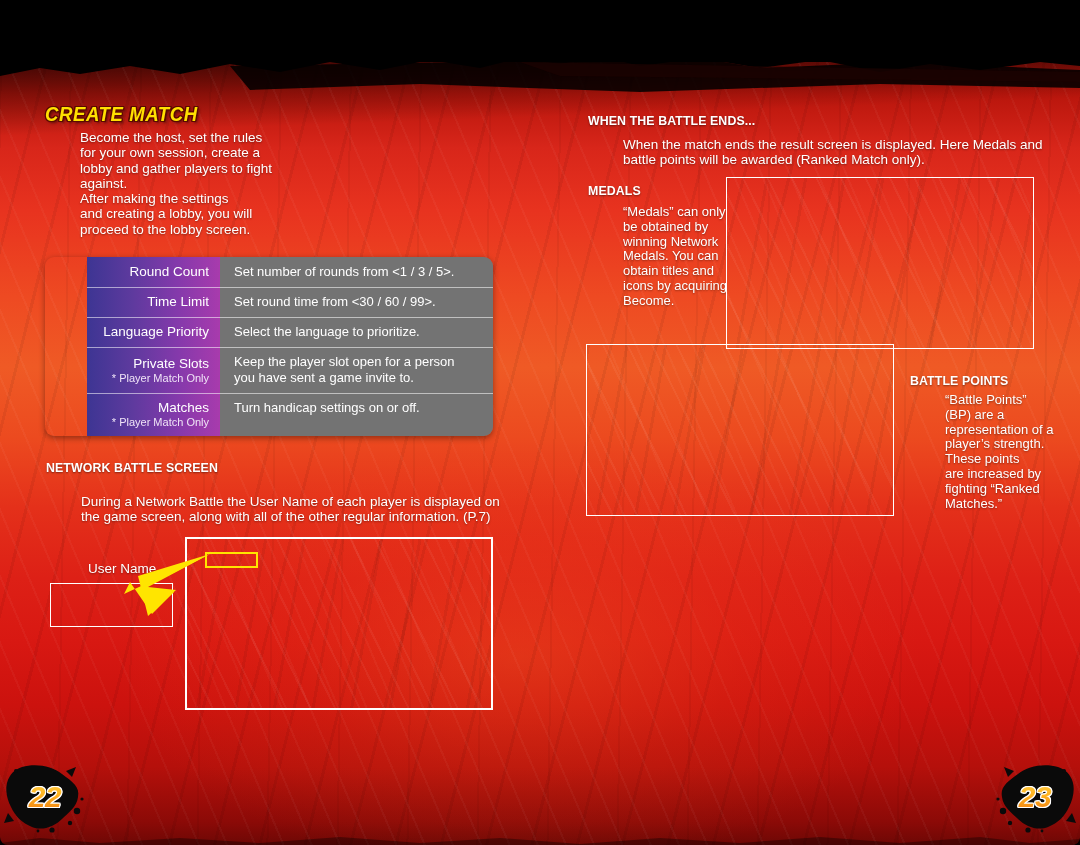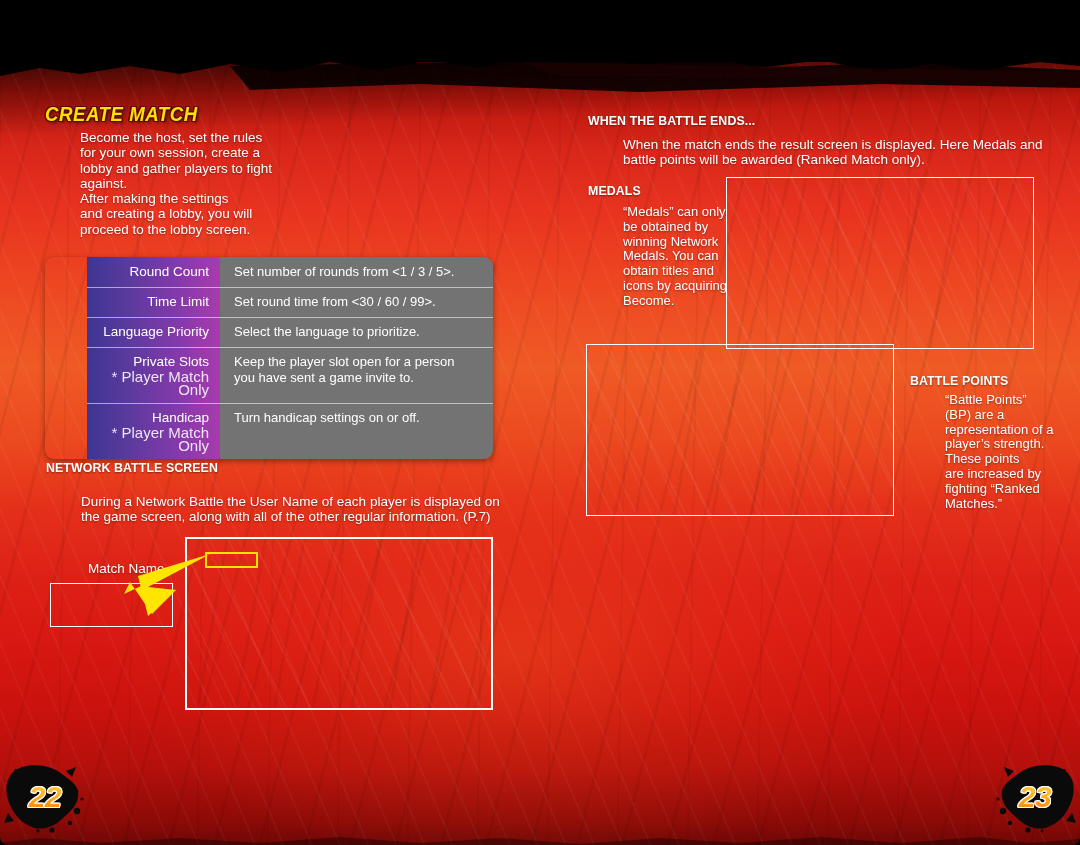--- a/index.html
+++ b/index.html
@@ -113,21 +113,21 @@
     background:rgba(255,255,255,.55);
   }
   .tl{
     position:relative;width:133px;flex:0 0 133px;
     background:linear-gradient(90deg,#3d3593 0%,#5e3a9e 34%,#8439ab 68%,#a83bad 100%);
     color:#fff;text-align:right;
     padding:7px 11px 7px 6px;box-sizing:border-box;
     display:flex;flex-direction:column;justify-content:center;
   }
   .tl .lbl{font-size:13.5px;line-height:16px;}
-  .tl .note{font-size:15px;line-height:13px;color:#f0e4f7;}
+  .tl .note{font-size:11px;line-height:13px;color:#f0e4f7;}
   .tr{
     position:relative;flex:1;background:#737373;color:#fff;
     padding:7px 10px 7px 14px;box-sizing:border-box;
     display:flex;flex-direction:column;
     font-size:13px;line-height:16px;
   }
   .tr .l2{display:block;}
 
   
   .shot{
@@ -241,42 +241,42 @@
         <span class="note">* Player Match Only</span>
       </div>
       <div class="tr">
         <span class="l2">Keep the player slot open for a person</span>
         <span class="l2">you have sent a game invite to.</span>
       </div>
     </div>
 
     <div class="trow">
       <div class="tl">
-        <span class="lbl">Handicap</span>
+        <span class="lbl">Matches</span>
         <span class="note">* Player Match Only</span>
       </div>
       <div class="tr">
         <span class="l2">Turn handicap settings on or off.</span>
       </div>
     </div>
 
   </div>
 
   <div class="ttl-sub" style="left:46px;top:460px;">NETWORK BATTLE SCREEN</div>
 
   <div class="body-txt" style="left:46px;top:494px;width:460px;">
     <span>During a Network Battle the User Name of each player is displayed on</span><br>
     <span>the game screen, along with all of the other regular information. (P.7)</span>
   </div>
 
   <div class="shot" style="left:185px;top:537px;width:308px;height:173px;"></div>
 
   <div class="hl-box" style="left:205px;top:552px;width:53px;height:16px;"></div>
 
-  <div class="body-txt" style="left:53px;top:561px;">Match Name</div>
+  <div class="body-txt" style="left:53px;top:561px;">User Name</div>
 
   <div class="uname-box" style="left:50px;top:583px;width:123px;height:44px;"></div>
 
   <svg style="position:absolute;left:118px;top:548px;width:104px;height:76px;" viewBox="0 0 104 76">
     <path d="M92,6 L26,40 L56,44 L34,66 L12,34 L6,46 Z" fill="#ffe500"></path>
     <path d="M92,6 L30,39 L58,42 L30,68 L20,28 Z" fill="#ffe500"></path>
   </svg>
 
   <div class="pg left">
     <svg class="splat" viewBox="0 0 86 72">

